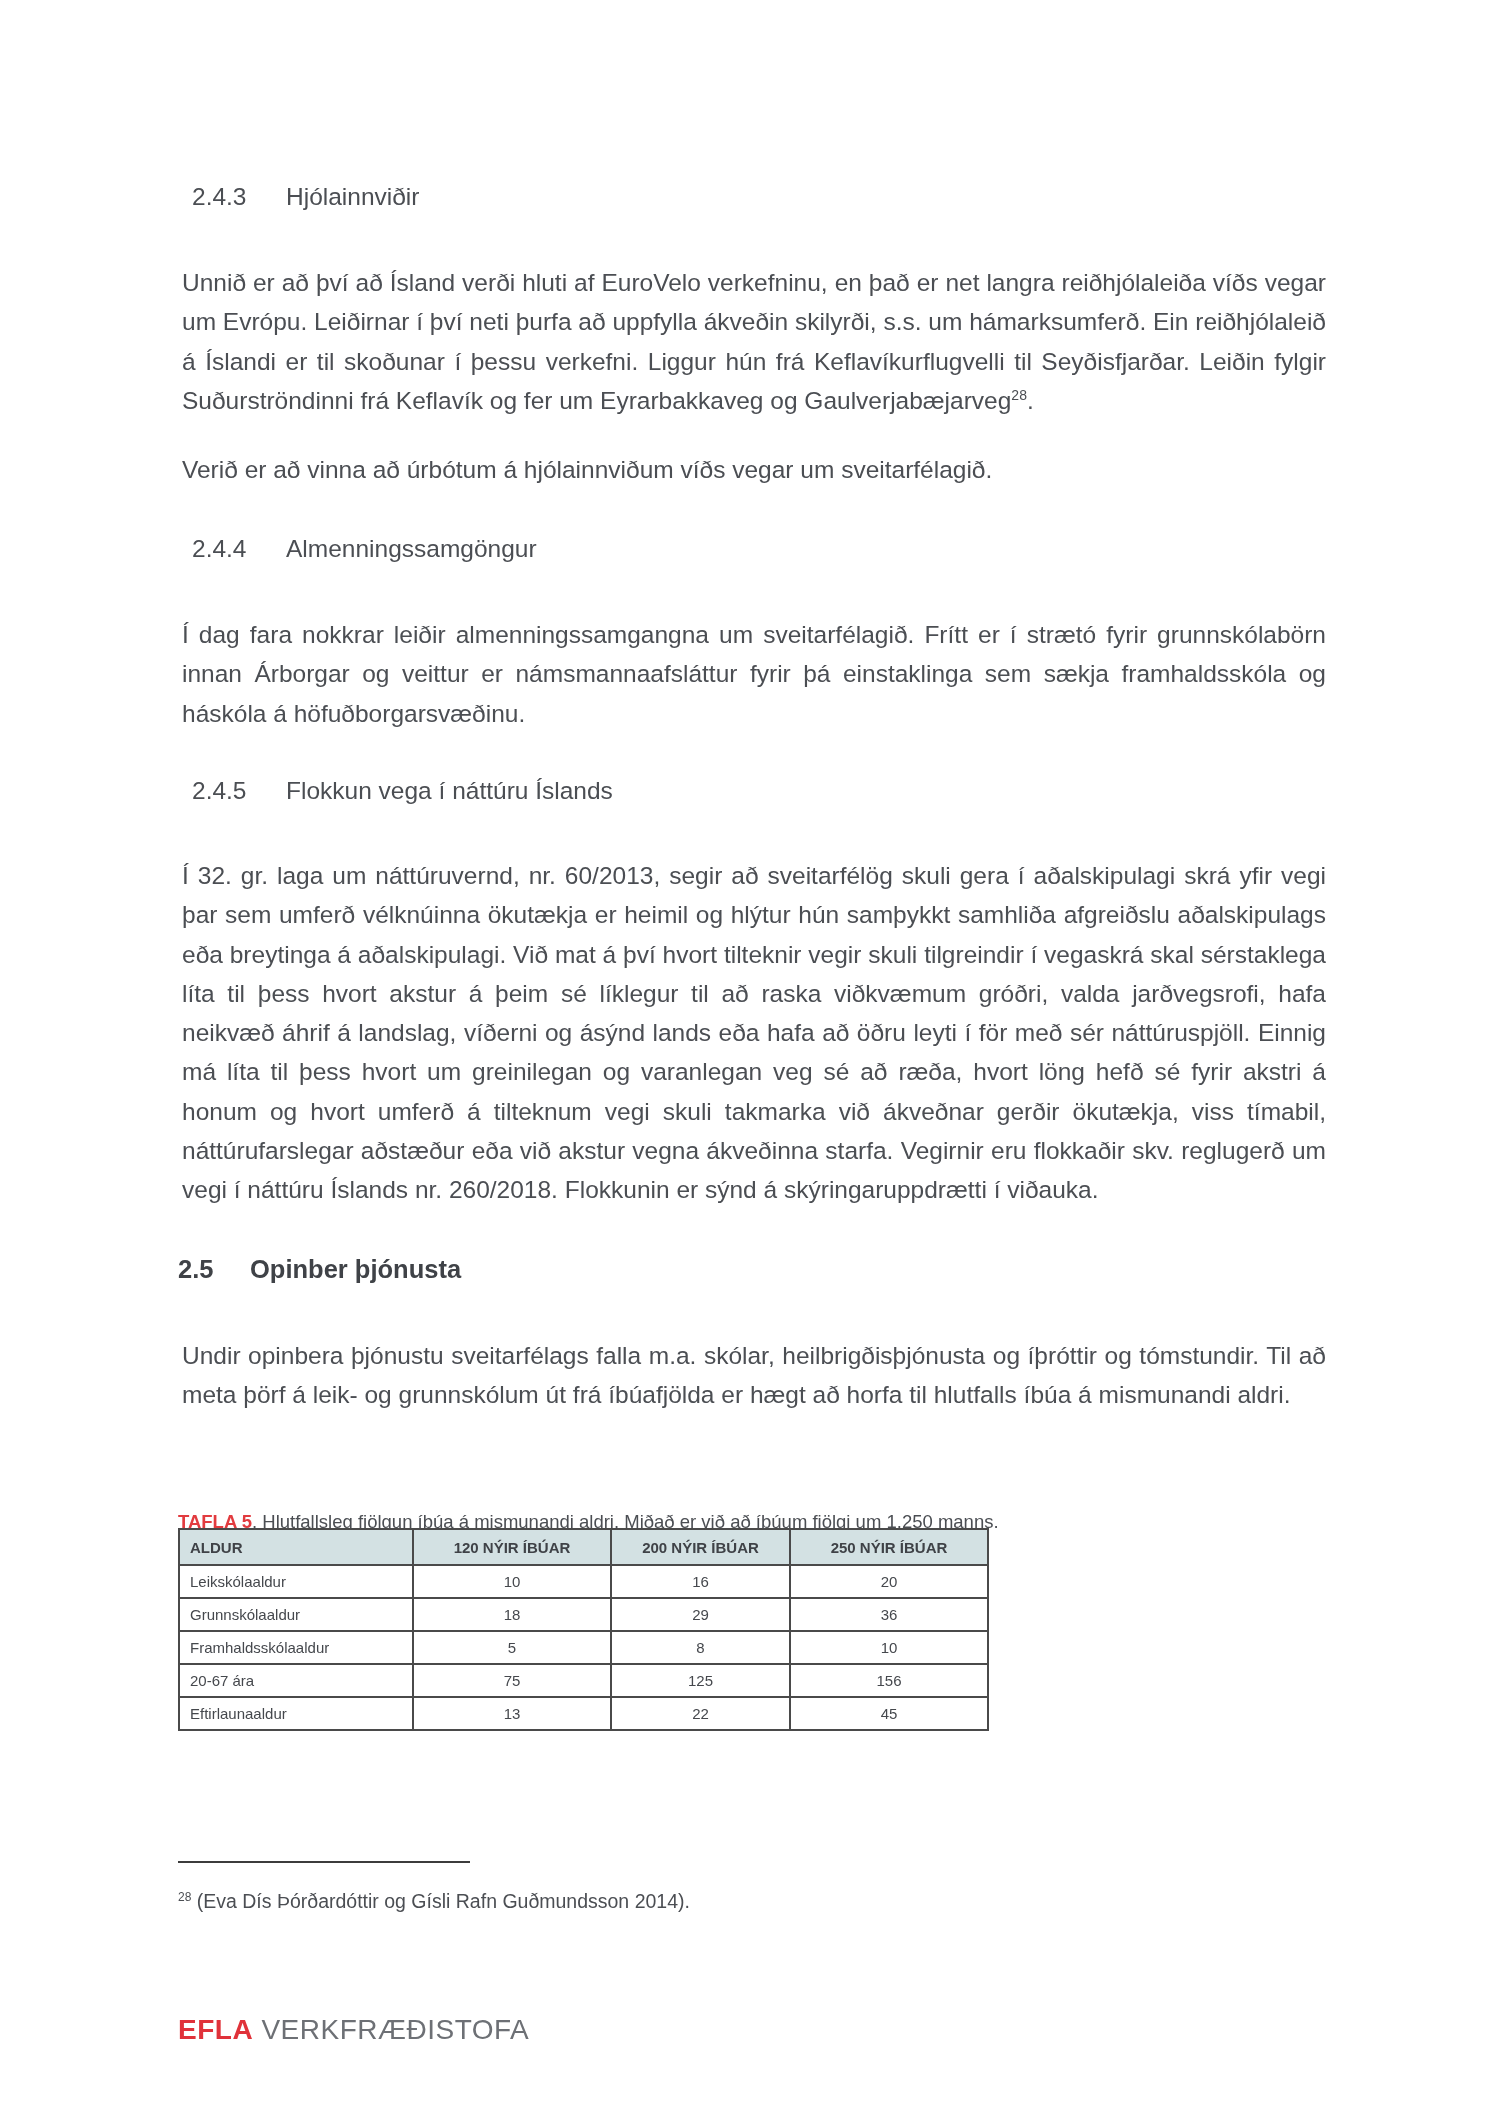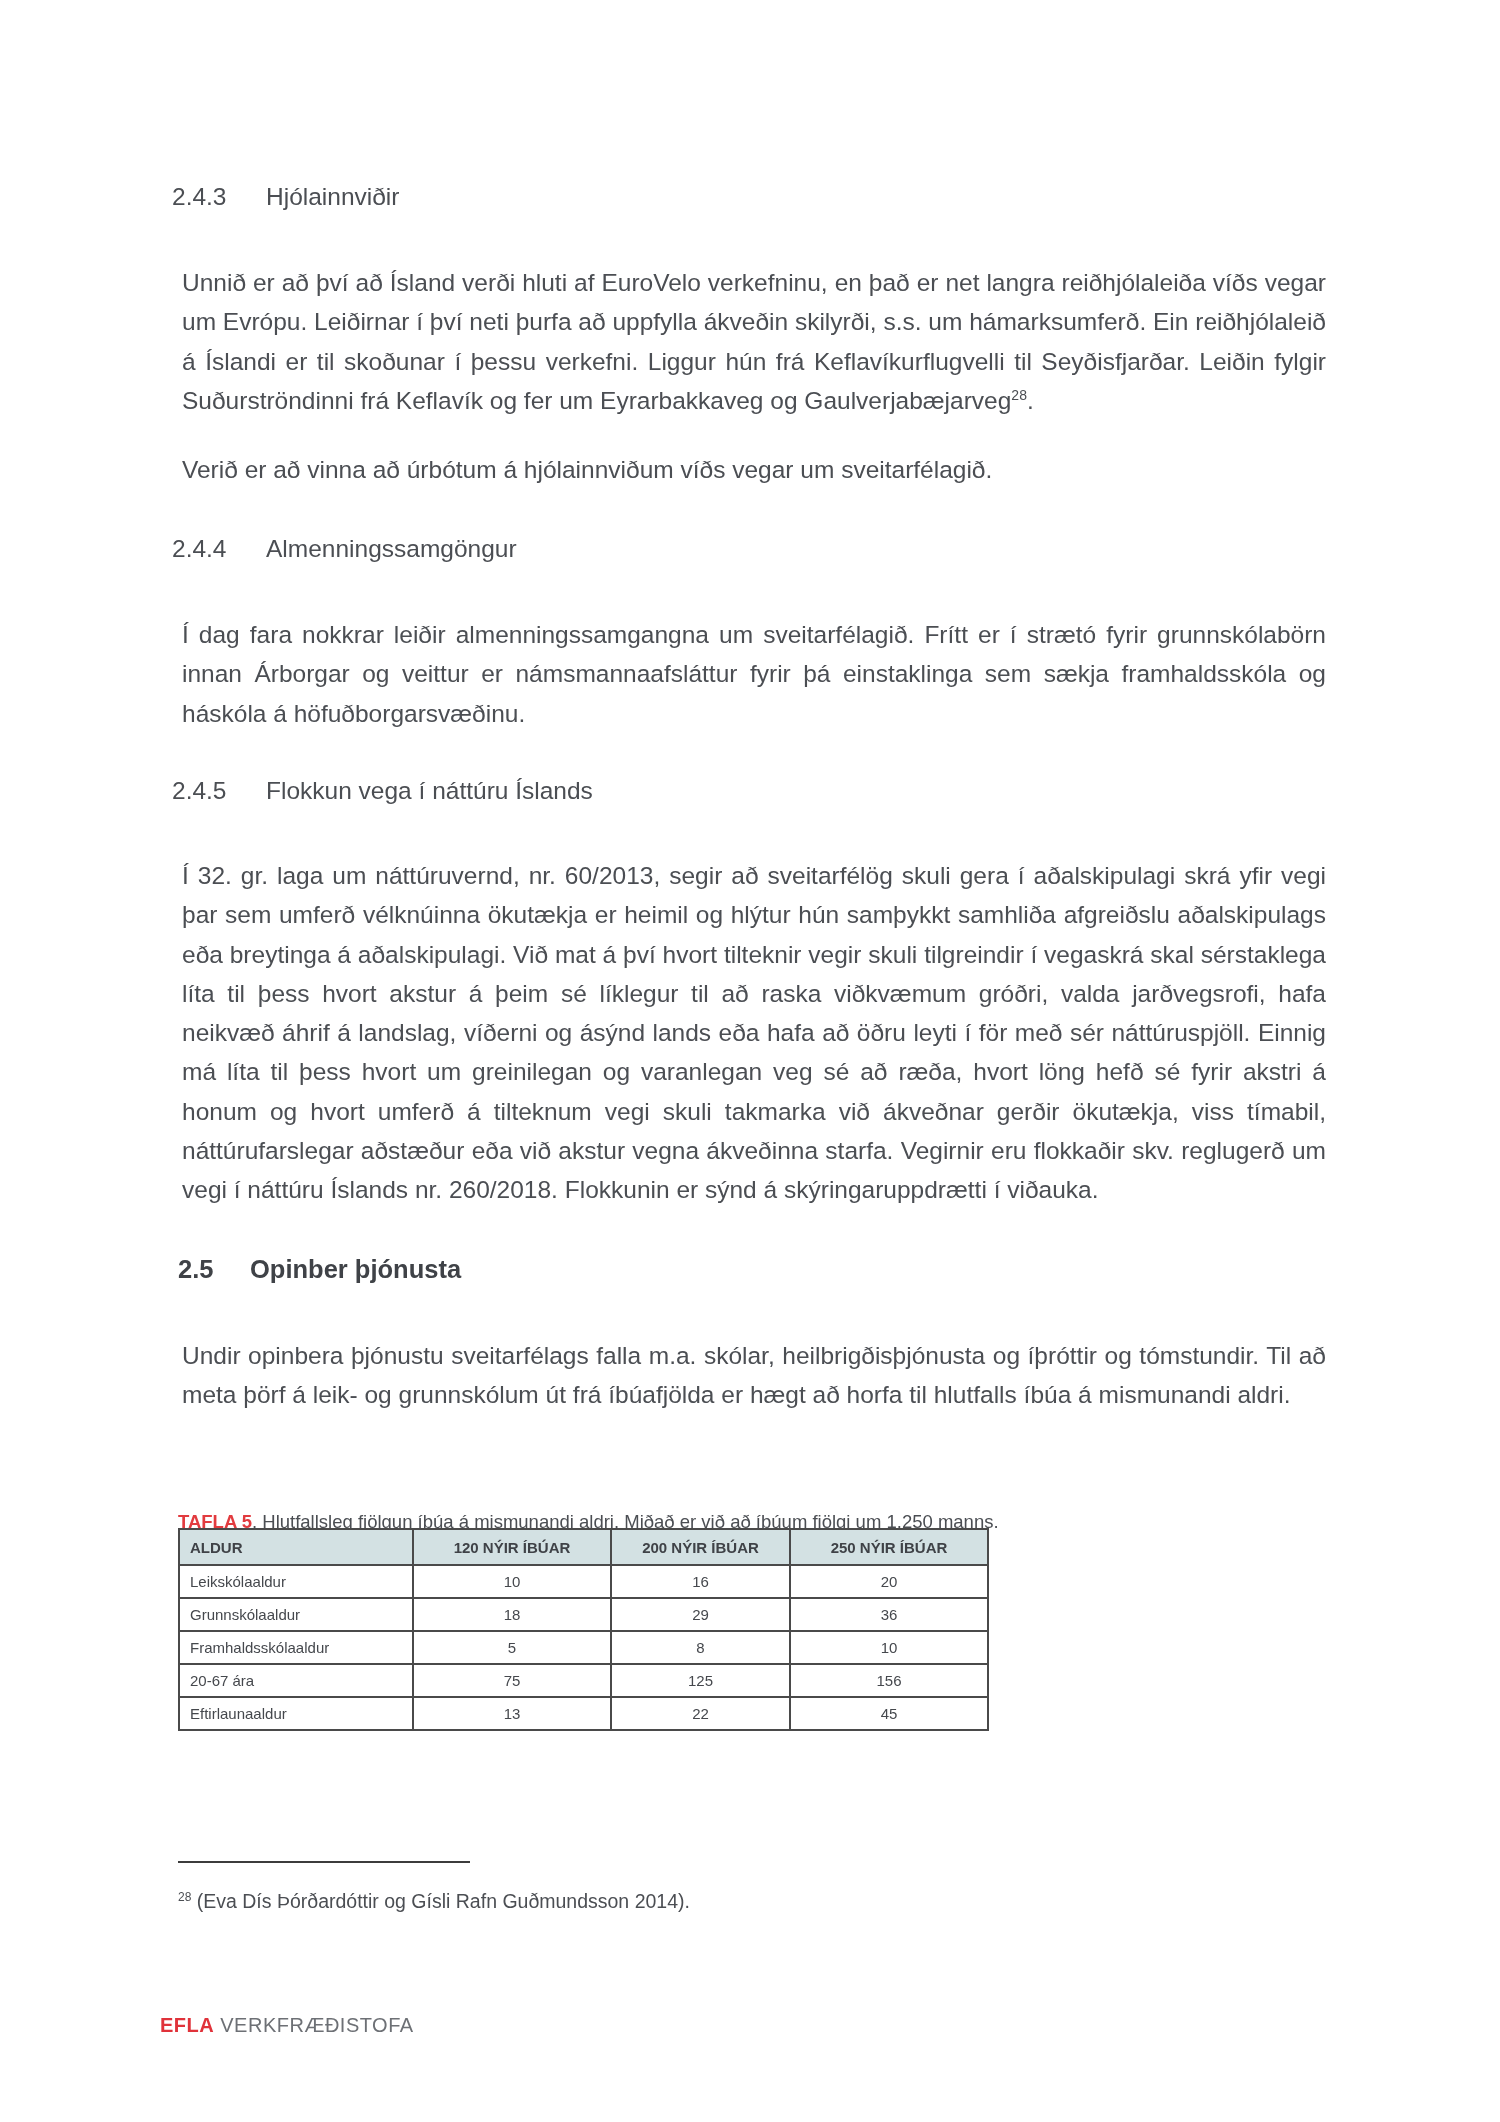--- a/index.html
+++ b/index.html
@@ -1,39 +1,39 @@
 <!DOCTYPE html>
 <html><head>
 <meta charset="utf-8">
 <style>
   html, body { margin: 0; padding: 0; background: #ffffff; }
   body { width: 1500px; height: 2122px; position: relative; overflow: hidden;
          font-family: "Liberation Sans", sans-serif; color: #4b4e53; }
   .abs { position: absolute; }
-  .h3 { left: 172px; font-size: 24.5px; color: #4b4e53; white-space: nowrap; }
+  .h3 { left: 192px; font-size: 24.5px; color: #4b4e53; white-space: nowrap; }
   .h3 .num { display: inline-block; width: 94px; }
   .h2 { left: 178px; font-size: 25.5px; font-weight: bold; color: #3f4247; white-space: nowrap; }
   .h2 .num { display: inline-block; width: 72px; }
   .para { left: 178px; width: 1152px; font-size: 24.5px; line-height: 39.3px; text-align: justify; color: #4b4e53; }
   .para p { margin: 4px; }
   sup { font-size: 14px; line-height: 0; vertical-align: super; }
   .caption { left: 178px; top: 1475px; font-size: 18.5px; color: #4b4e53; white-space: nowrap; margin-top: 36px; }
   .caption .tag { color: #e23b3f; font-weight: bold; }
   table.data { position: absolute; left: 178px; top: 1528px; border-collapse: collapse;
                font-size: 15px; color: #45484d; }
   table.data th, table.data td { border: 2.5px solid #4a4a4a; padding: 0 10px; height: 31px; }
   table.data th { background: #d3e1e3; font-weight: bold; height: 34px; text-align: center; color: #3f4247; }
   table.data th:first-child { text-align: left; }
   table.data td { text-align: center; }
   table.data td:first-child { text-align: left; }
   .col0 { width: 212px; } .col1 { width: 176px; } .col2 { width: 157px; } .col3 { width: 176px; }
   .fn-rule { left: 178px; top: 1861px; width: 292px; height: 2px; background: #3c3c3c; }
   .footnote { left: 178px; top: 1890px; font-size: 19.5px; color: #4b4e53; white-space: nowrap; }
   .footnote sup { font-size: 12px; }
-  .logo { left: 160px; top: 2014px; font-size: 20px; white-space: nowrap; letter-spacing: 0.5px; }
+  .logo { left: 178px; top: 2014px; font-size: 28px; white-space: nowrap; letter-spacing: 0.5px; }
   .logo .brand { color: #e0323a; font-weight: bold; }
   .logo .rest { color: #6d7075; font-weight: normal; }
 </style>
 </head>
 <body>
 
 <div class="abs h3" style="top:183px">
   <span class="num">2.4.3</span><span>Hjólainnviðir</span>
 </div>
 <div class="abs para" style="top:259px">

